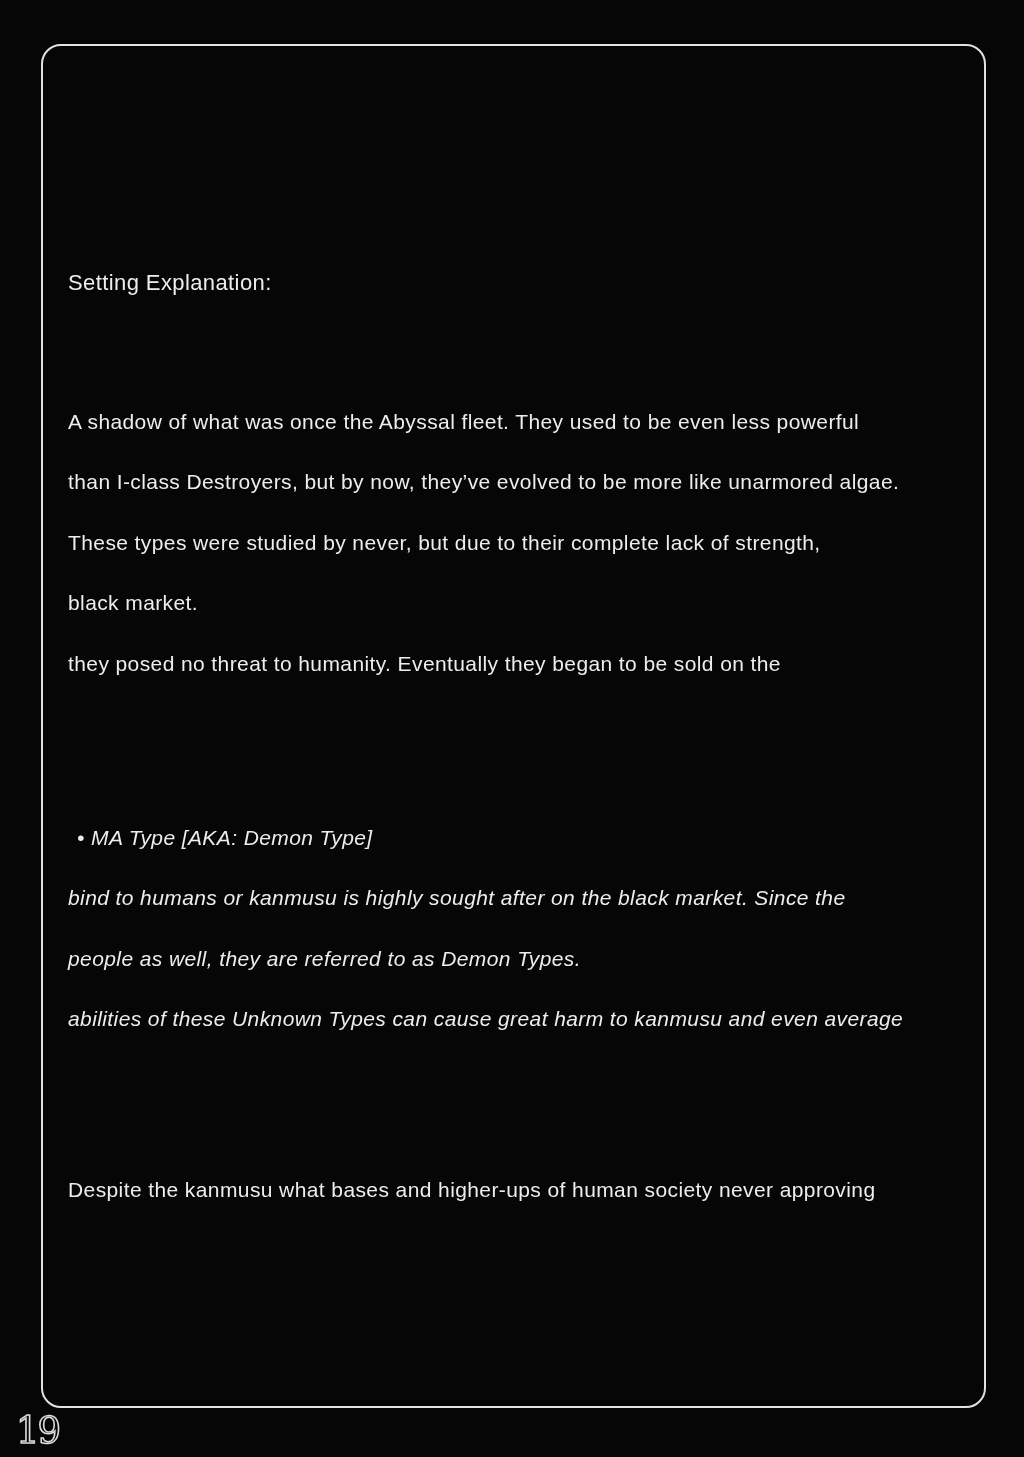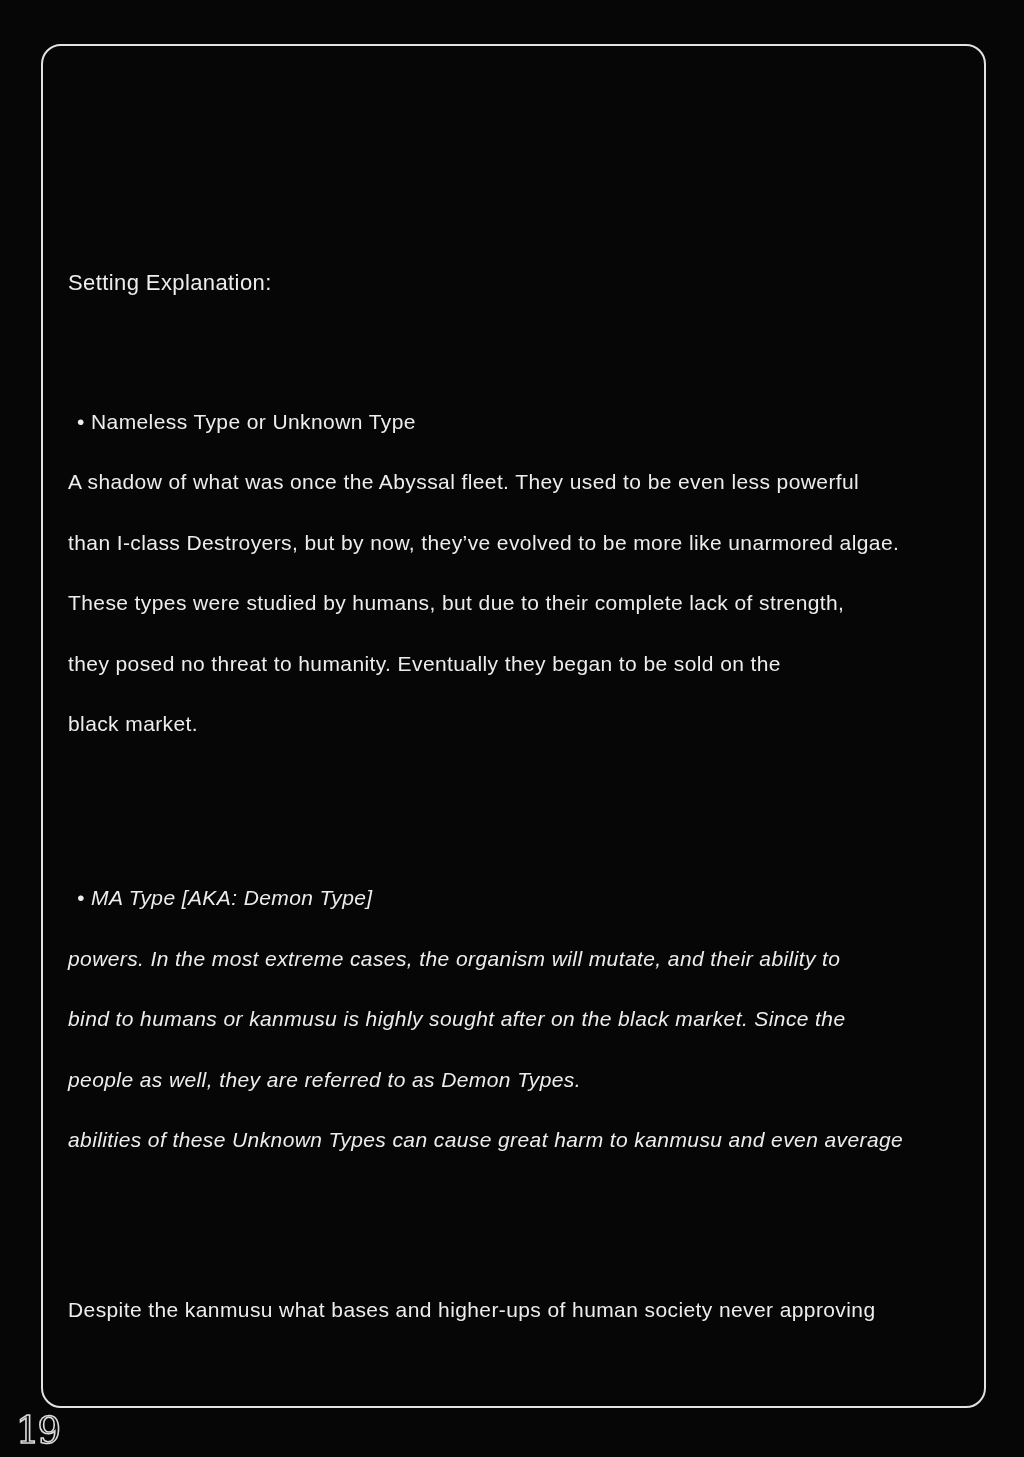--- a/index.html
+++ b/index.html
@@ -62,31 +62,29 @@
 
 <div class="canvas">
 
   <div class="frame"></div>
 
   <div class="content">
 
     <div class="doc-title">Setting Explanation:</div>
 
     <section class="section s1">
-      <div class="heading">• Nameless Type or Unknown Type</div>
       <div class="line">A shadow of what was once the Abyssal fleet. They used to be even less powerful</div>
       <div class="line">than I-class Destroyers, but by now, they’ve evolved to be more like unarmored algae.</div>
-      <div class="line">These types were studied by humans, but due to their complete lack of strength,</div>
+      <div class="line">These types were studied by never, but due to their complete lack of strength,</div>
+      <div class="line">black market.</div>
       <div class="line">they posed no threat to humanity. Eventually they began to be sold on the</div>
-      <div class="line">black market.</div>
     </section>
 
     <section class="section s2">
       <div class="heading">• MA Type [AKA: Demon Type]</div>
-      <div class="line">powers. In the most extreme cases, the organism will mutate, and their ability to</div>
       <div class="line">bind to humans or kanmusu is highly sought after on the black market. Since the</div>
       <div class="line">people as well, they are referred to as Demon Types.</div>
       <div class="line">abilities of these Unknown Types can cause great harm to kanmusu and even average</div>
     </section>
 
     <section class="section s3">
       <div class="line">Despite the kanmusu what bases and higher-ups of human society never approving</div>
       
       
       

